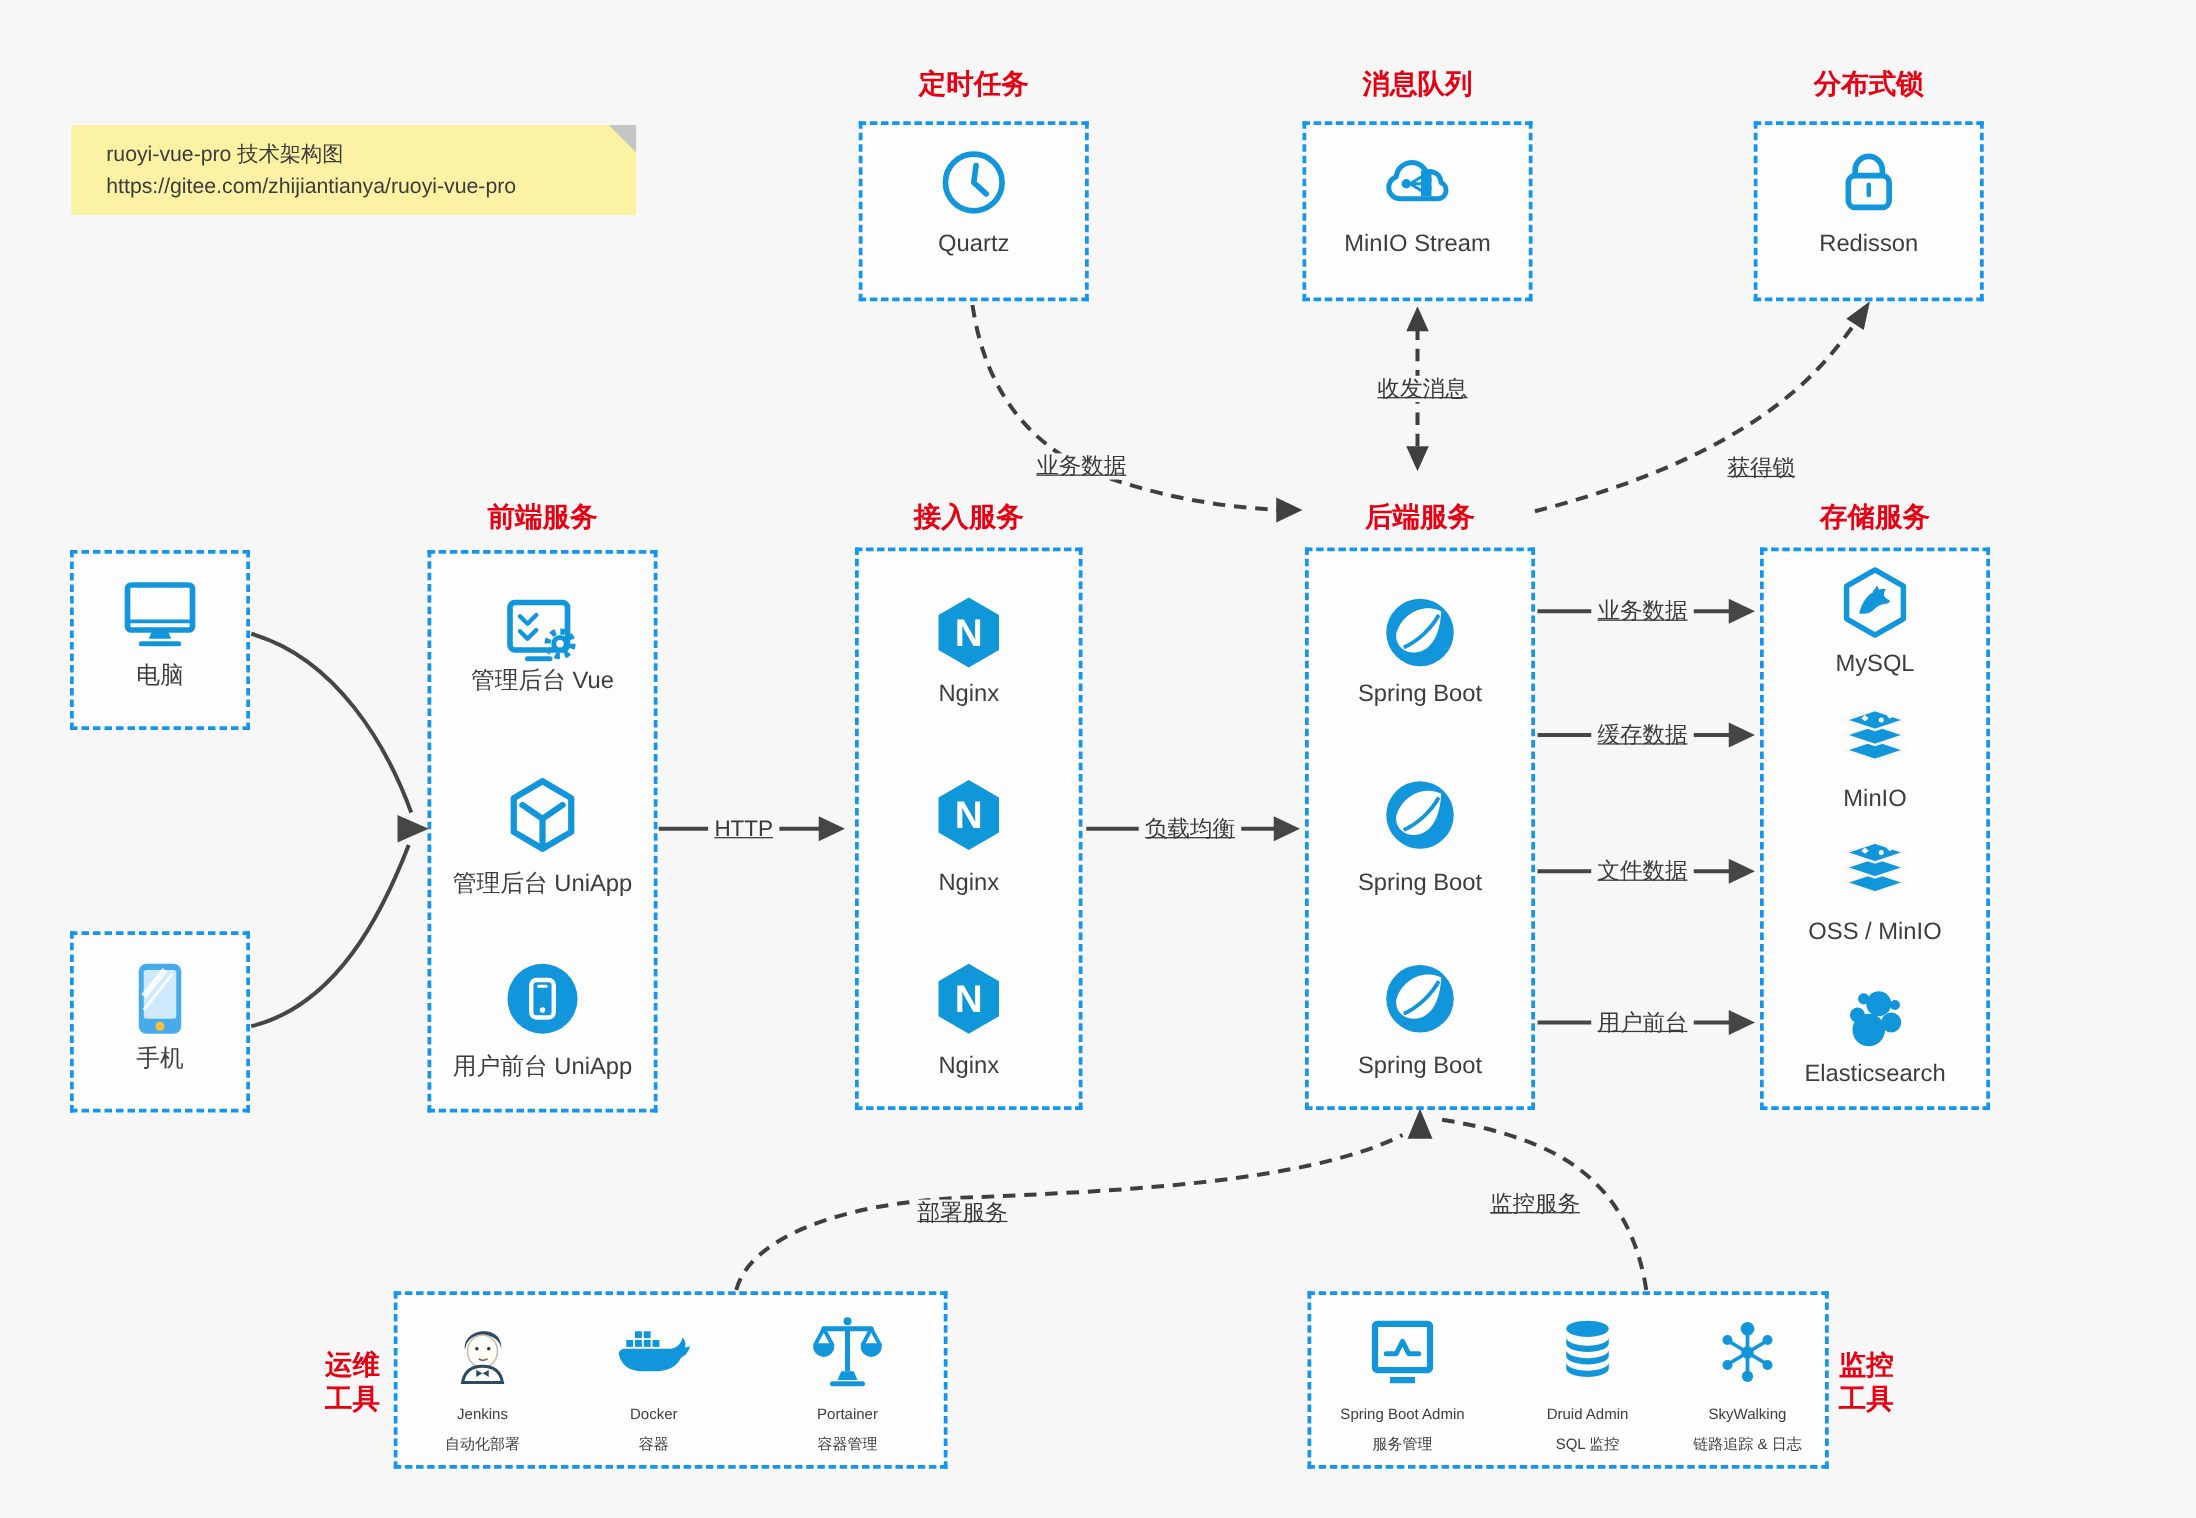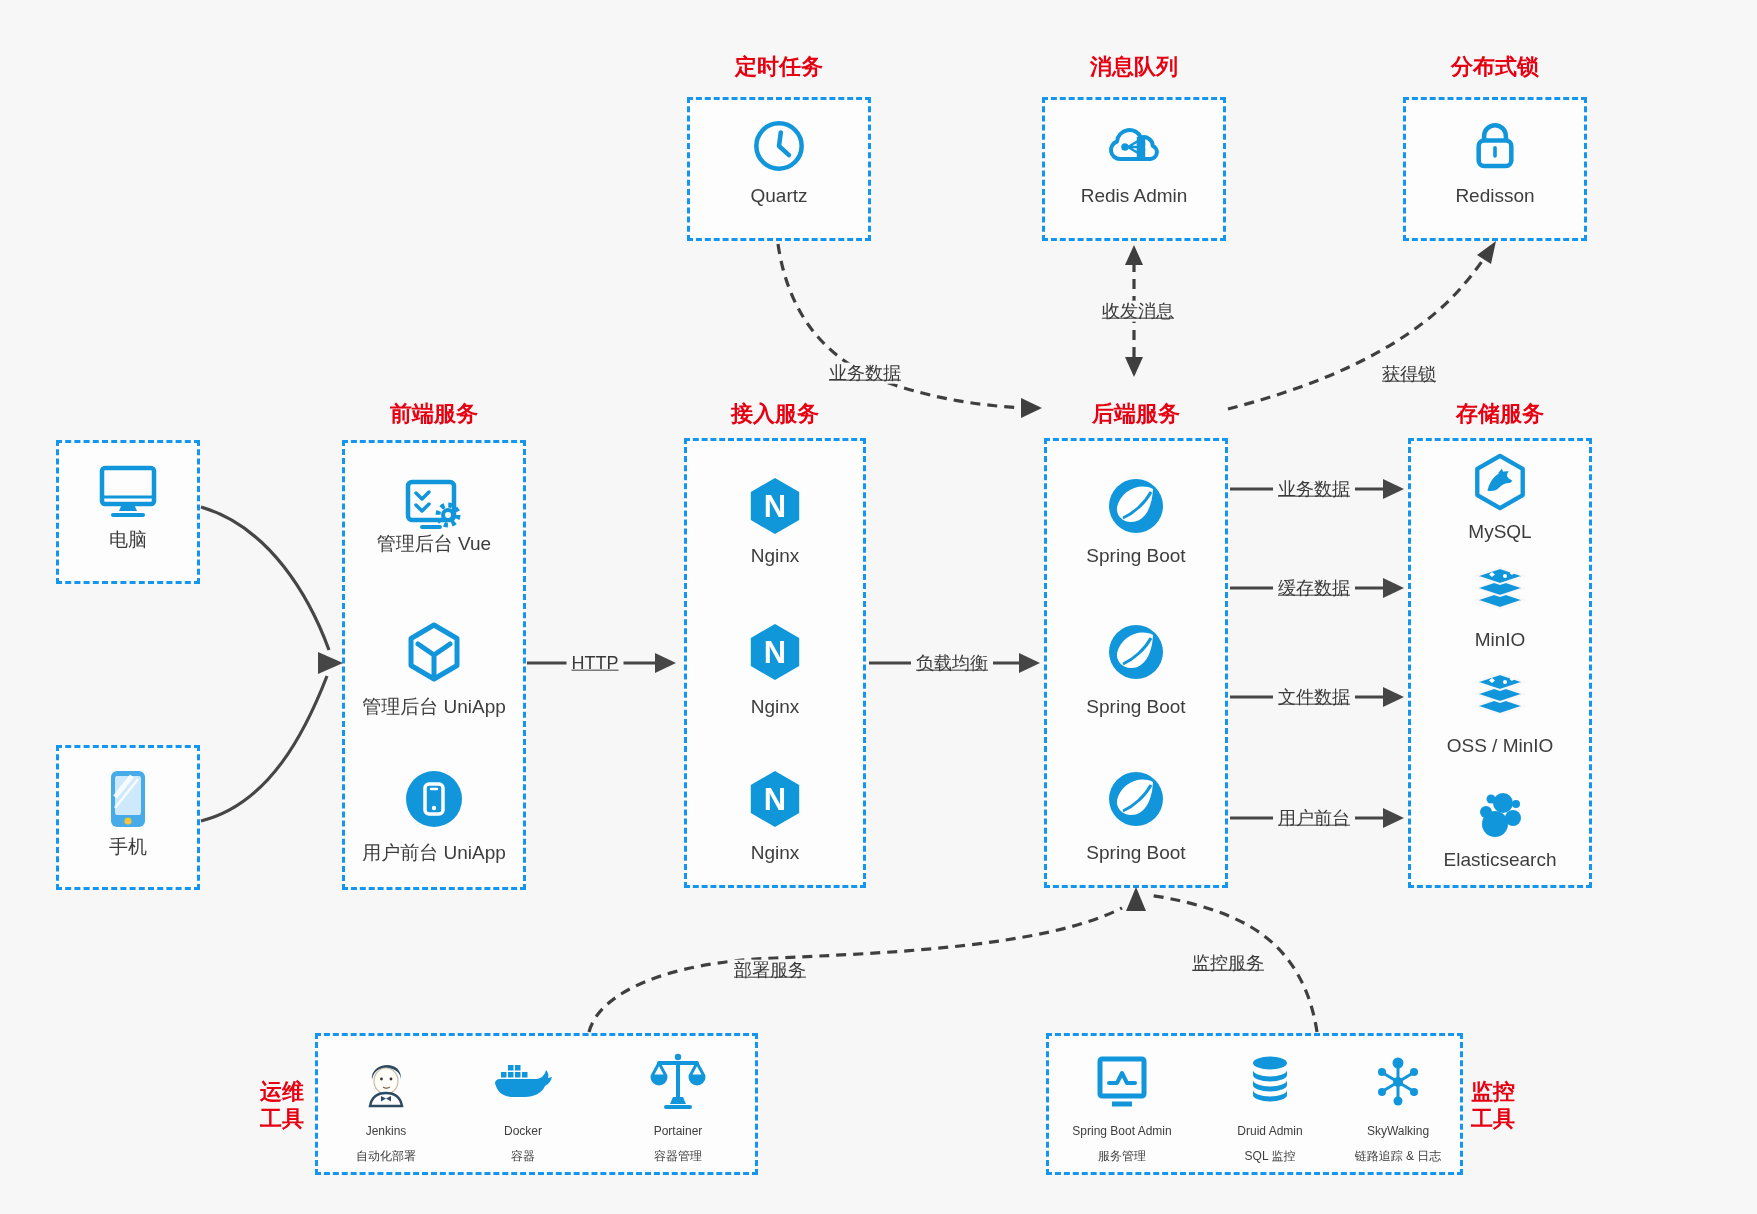--- a/index.html
+++ b/index.html
@@ -61,20 +61,29 @@
     </g>
     <g fill="#3f3f3f">
       <polygon points="1042,408 1021,398 1021,418"></polygon>
       <polygon points="1134,245 1125,265 1143,265"></polygon>
       <polygon points="1134,377 1125,357 1143,357"></polygon>
       <polygon points="1496,241 1491,264 1477,255"></polygon>
       <polygon points="1136,887 1126,911 1146,911"></polygon>
     </g>
   </svg>
 
+  <div class="note">
+    <svg width="22" height="22" viewBox="0 0 22 22">
+      <polygon points="0,0 22,22 22,0" fill="#c5c5c5"></polygon>
+    </svg>
+    <div class="txt">
+      <div>ruoyi-vue-pro 技术架构图</div>
+      <div>https://gitee.com/zhijiantianya/ruoyi-vue-pro</div>
+    </div>
+  </div>
 
   <div class="zone-title" style="left:779px;top:67px">定时任务</div>
   <div class="zone-title" style="left:1134px;top:67px">消息队列</div>
   <div class="zone-title" style="left:1495px;top:67px">分布式锁</div>
   <div class="zone-title" style="left:434px;top:414px">前端服务</div>
   <div class="zone-title" style="left:775px;top:414px">接入服务</div>
   <div class="zone-title" style="left:1136px;top:414px">后端服务</div>
   <div class="zone-title" style="left:1500px;top:414px">存储服务</div>
   <div class="zone-title" style="left:282px;top:1092px">运维</div>
   <div class="zone-title" style="left:282px;top:1119px">工具</div>
@@ -277,21 +286,21 @@
       <circle cx="0" cy="-19" r="5.5"></circle>
       <circle cx="16" cy="-10" r="4"></circle>
       <circle cx="16" cy="10" r="4"></circle>
       <circle cx="0" cy="19" r="4.5"></circle>
       <circle cx="-16" cy="10" r="4"></circle>
       <circle cx="-16" cy="-10" r="4"></circle>
     </g>
   </svg>
 
   <div class="node-label" style="left:779px;top:196px">Quartz</div>
-  <div class="node-label" style="left:1134px;top:196px">Redis Admin</div>
+  <div class="node-label" style="left:1134px;top:196px">MinIO Stream</div>
   <div class="node-label" style="left:1495px;top:196px">Redisson</div>
   <div class="node-label" style="left:128px;top:540px">电脑</div>
   <div class="node-label" style="left:128px;top:847px">手机</div>
   <div class="node-label" style="left:434px;top:544px">管理后台 Vue</div>
   <div class="node-label" style="left:434px;top:707px">管理后台 UniApp</div>
   <div class="node-label" style="left:434px;top:853px">用户前台 UniApp</div>
   <div class="node-label" style="left:775px;top:556px">Nginx</div>
   <div class="node-label" style="left:775px;top:707px">Nginx</div>
   <div class="node-label" style="left:775px;top:853px">Nginx</div>
   <div class="node-label" style="left:1136px;top:556px">Spring Boot</div>

